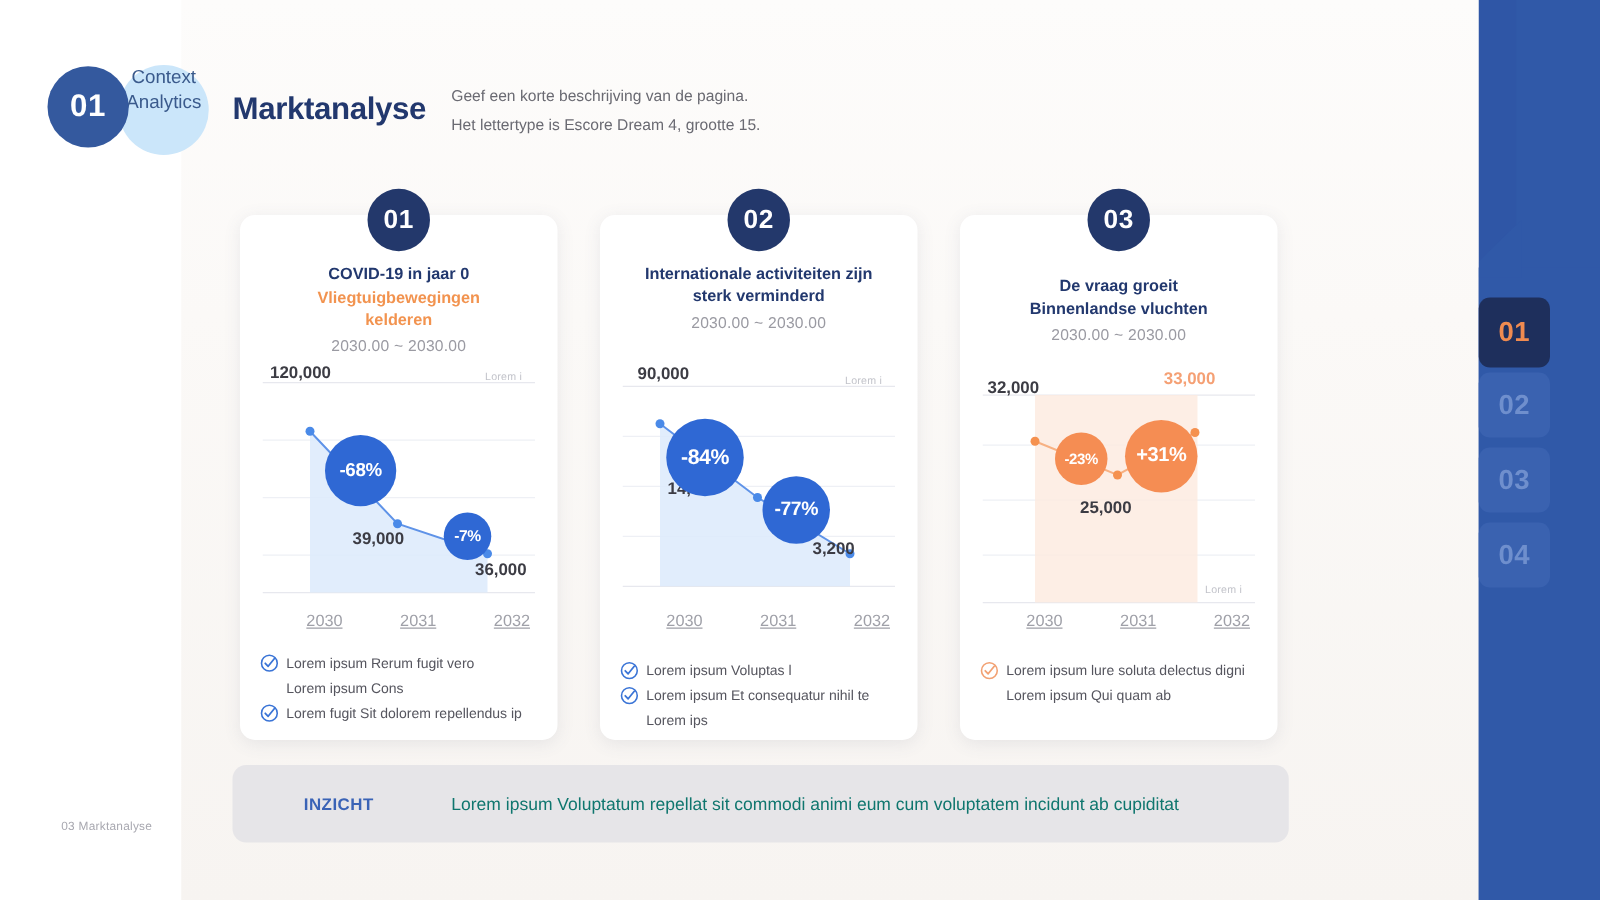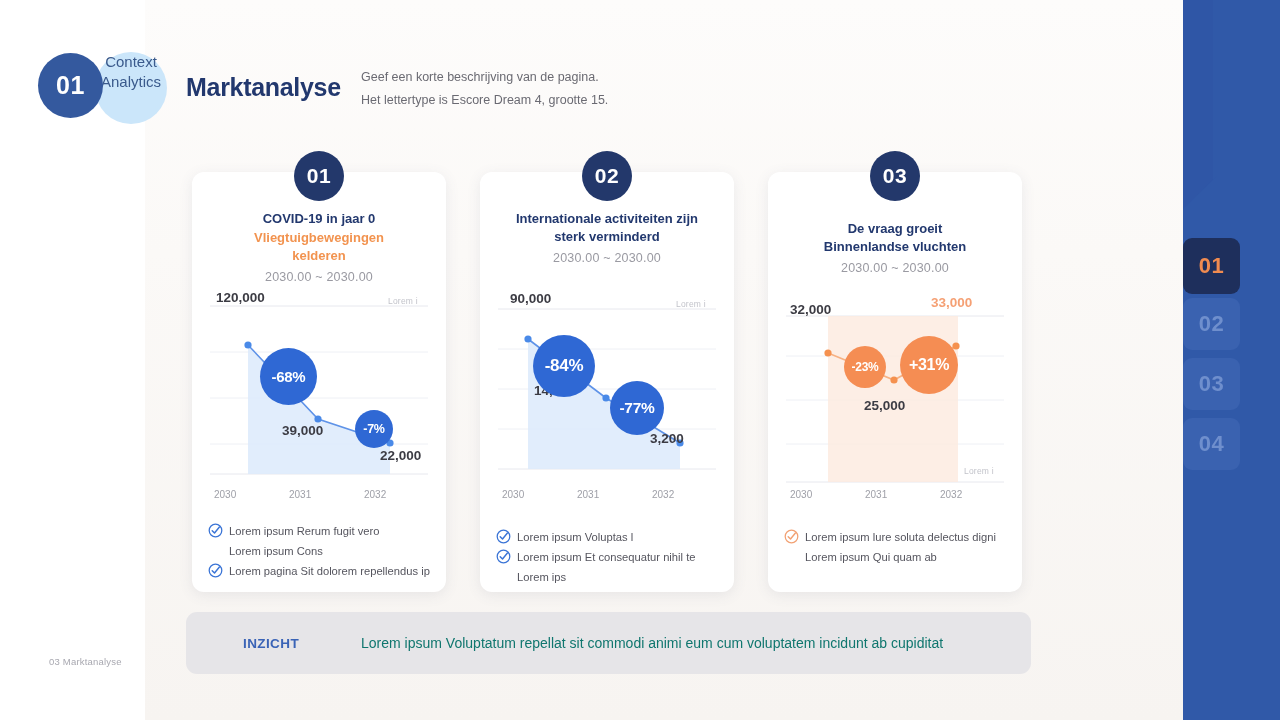--- a/index.html
+++ b/index.html
@@ -98,21 +98,21 @@
     font-size:12.5px;font-weight:normal;color:#9a9aa2;margin-top:4px;letter-spacing:0.2px;
   }
 
   
   .chart{position:absolute;left:18px;width:218px;height:200px;top:128px;}
   .chart svg{display:block;}
   .xaxis{
     position:absolute;left:18px;width:218px;top:317px;height:16px;
     display:flex;justify-content:space-between;padding:0 4px;box-sizing:border-box;
   }
-  .xlab{font-size:10px;color:#9fa0a8;width:60px;text-align:left;}
+  .xlab{font-size:13px;color:#9fa0a8;width:60px;text-align:right;text-decoration:underline;}
 
   .val{position:absolute;font-size:13.5px;font-weight:bold;color:#3c3c44;white-space:nowrap;}
   .val.orange{color:#f5a074;font-weight:bold;}
   .lorem-lab{position:absolute;font-size:8.5px;color:#c2c3ca;letter-spacing:.2px;}
 
   .badge{
     position:absolute;border-radius:50%;
     display:flex;align-items:center;justify-content:center;
     color:#fff;font-weight:bold;letter-spacing:-0.3px;
   }
@@ -198,21 +198,21 @@
         <line x1="0" y1="144" x2="218" y2="144" stroke="#eef0f5" stroke-width="1"></line>
         <line x1="0" y1="174" x2="218" y2="174" stroke="#e7e8ee" stroke-width="1"></line>
         <path d="M38,45 L108,119 L180,143 L180,174 L38,174 Z" fill="#dceafb" opacity="0.85"></path>
         <polyline points="38,45 108,119 180,143" fill="none" stroke="#5f93e8" stroke-width="1.6"></polyline>
         <circle cx="38" cy="45" r="3.6" fill="#4a8ae8"></circle>
         <circle cx="108" cy="119" r="3.6" fill="#4a8ae8"></circle>
         <circle cx="180" cy="143" r="3.6" fill="#4a8ae8"></circle>
       </svg>
       <div class="val" style="left:6px;top:-10px;">120,000</div>
       <div class="val" style="left:72px;top:123px;">39,000</div>
-      <div class="val" style="left:170px;top:148px;">22,000</div>
+      <div class="val" style="left:170px;top:148px;">36,000</div>
       <div class="lorem-lab" style="left:178px;top:-4px;">Lorem i</div>
       <div class="badge blue" style="left:50px;top:48px;width:57px;height:57px;font-size:15px;">-68%</div>
       <div class="badge blue" style="left:145px;top:110px;width:38px;height:38px;font-size:12.5px;">-7%</div>
     </div>
     <div class="xaxis">
       <div class="xlab">2030</div>
       <div class="xlab">2031</div>
       <div class="xlab">2032</div>
     </div>
 
@@ -230,21 +230,21 @@
         <span class="chk empty"></span>
         <span class="btxt">Lorem ipsum Cons</span>
       </div>
       <div class="bullet-row">
         <span class="chk">
           <svg width="15" height="15" viewBox="0 0 20 20">
               <circle cx="10" cy="10" r="8.4" fill="none" stroke="#3a74d6" stroke-width="1.7"></circle>
               <polyline points="5.6,10.2 8.7,13.4 15.2,5.4" fill="none" stroke="#3a74d6" stroke-width="1.9" stroke-linecap="round" stroke-linejoin="round"></polyline>
             </svg>
         </span>
-        <span class="btxt">Lorem pagina Sit dolorem repellendus ip</span>
+        <span class="btxt">Lorem fugit Sit dolorem repellendus ip</span>
       </div>
     </div>
   </div>
 
   <div class="card" id="card2">
     <div class="card-num">02</div>
     <div class="card-title">
       <div>Internationale activiteiten zijn<br>sterk verminderd</div>
       <div class="card-range">2030.00 ~ 2030.00</div>
     </div>

